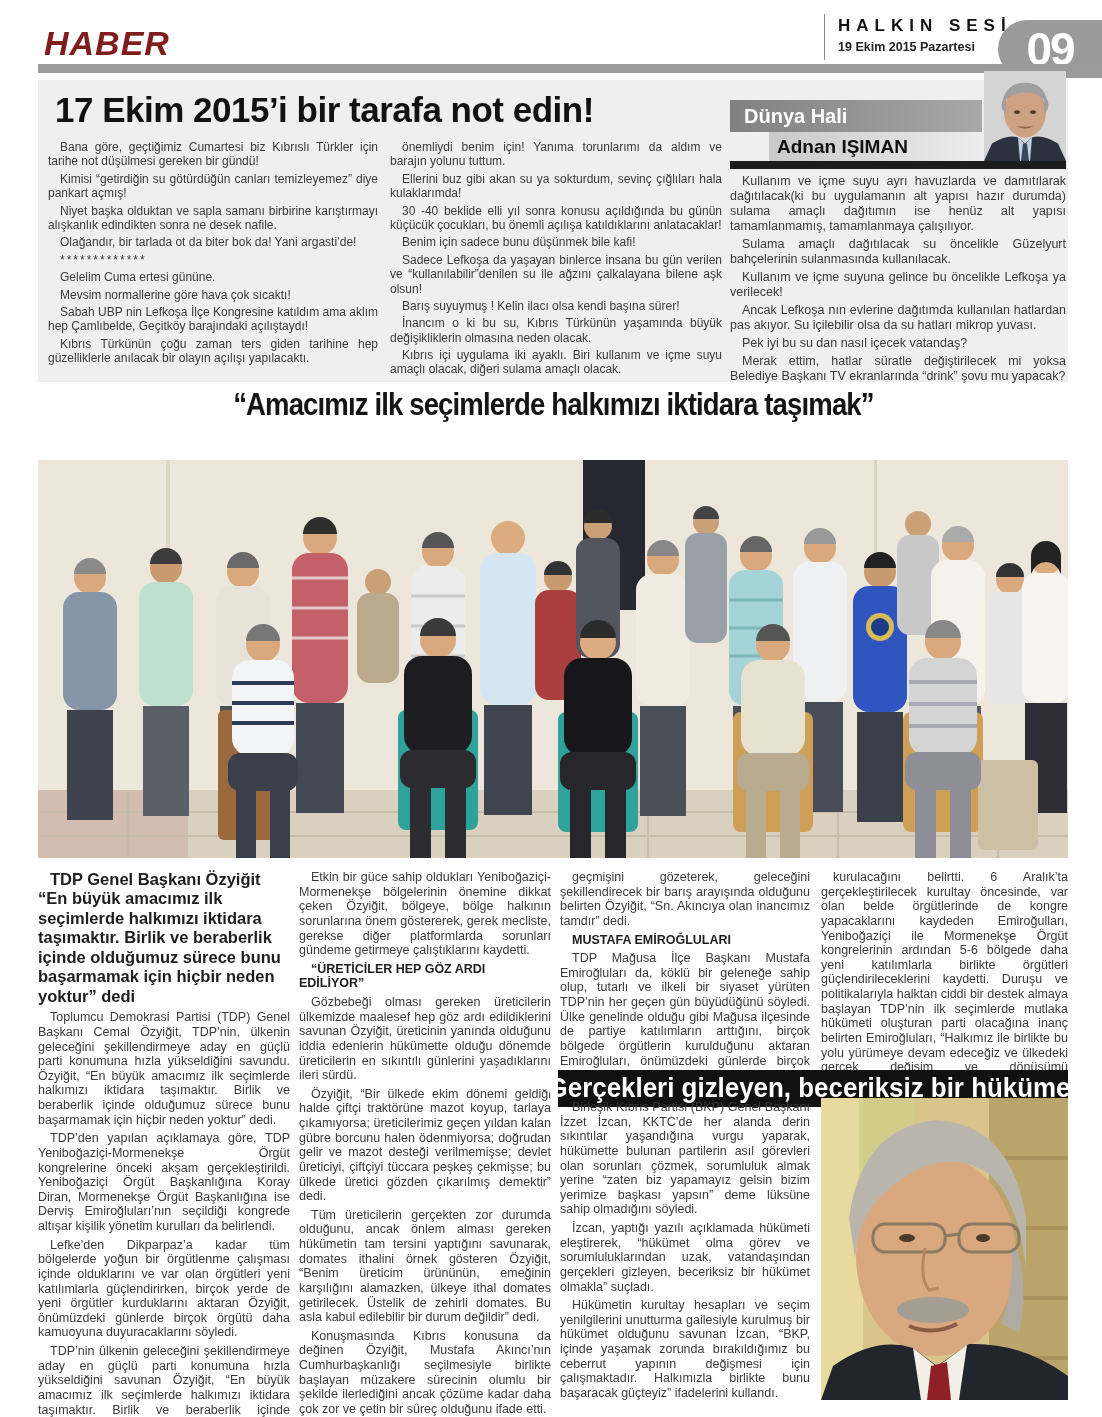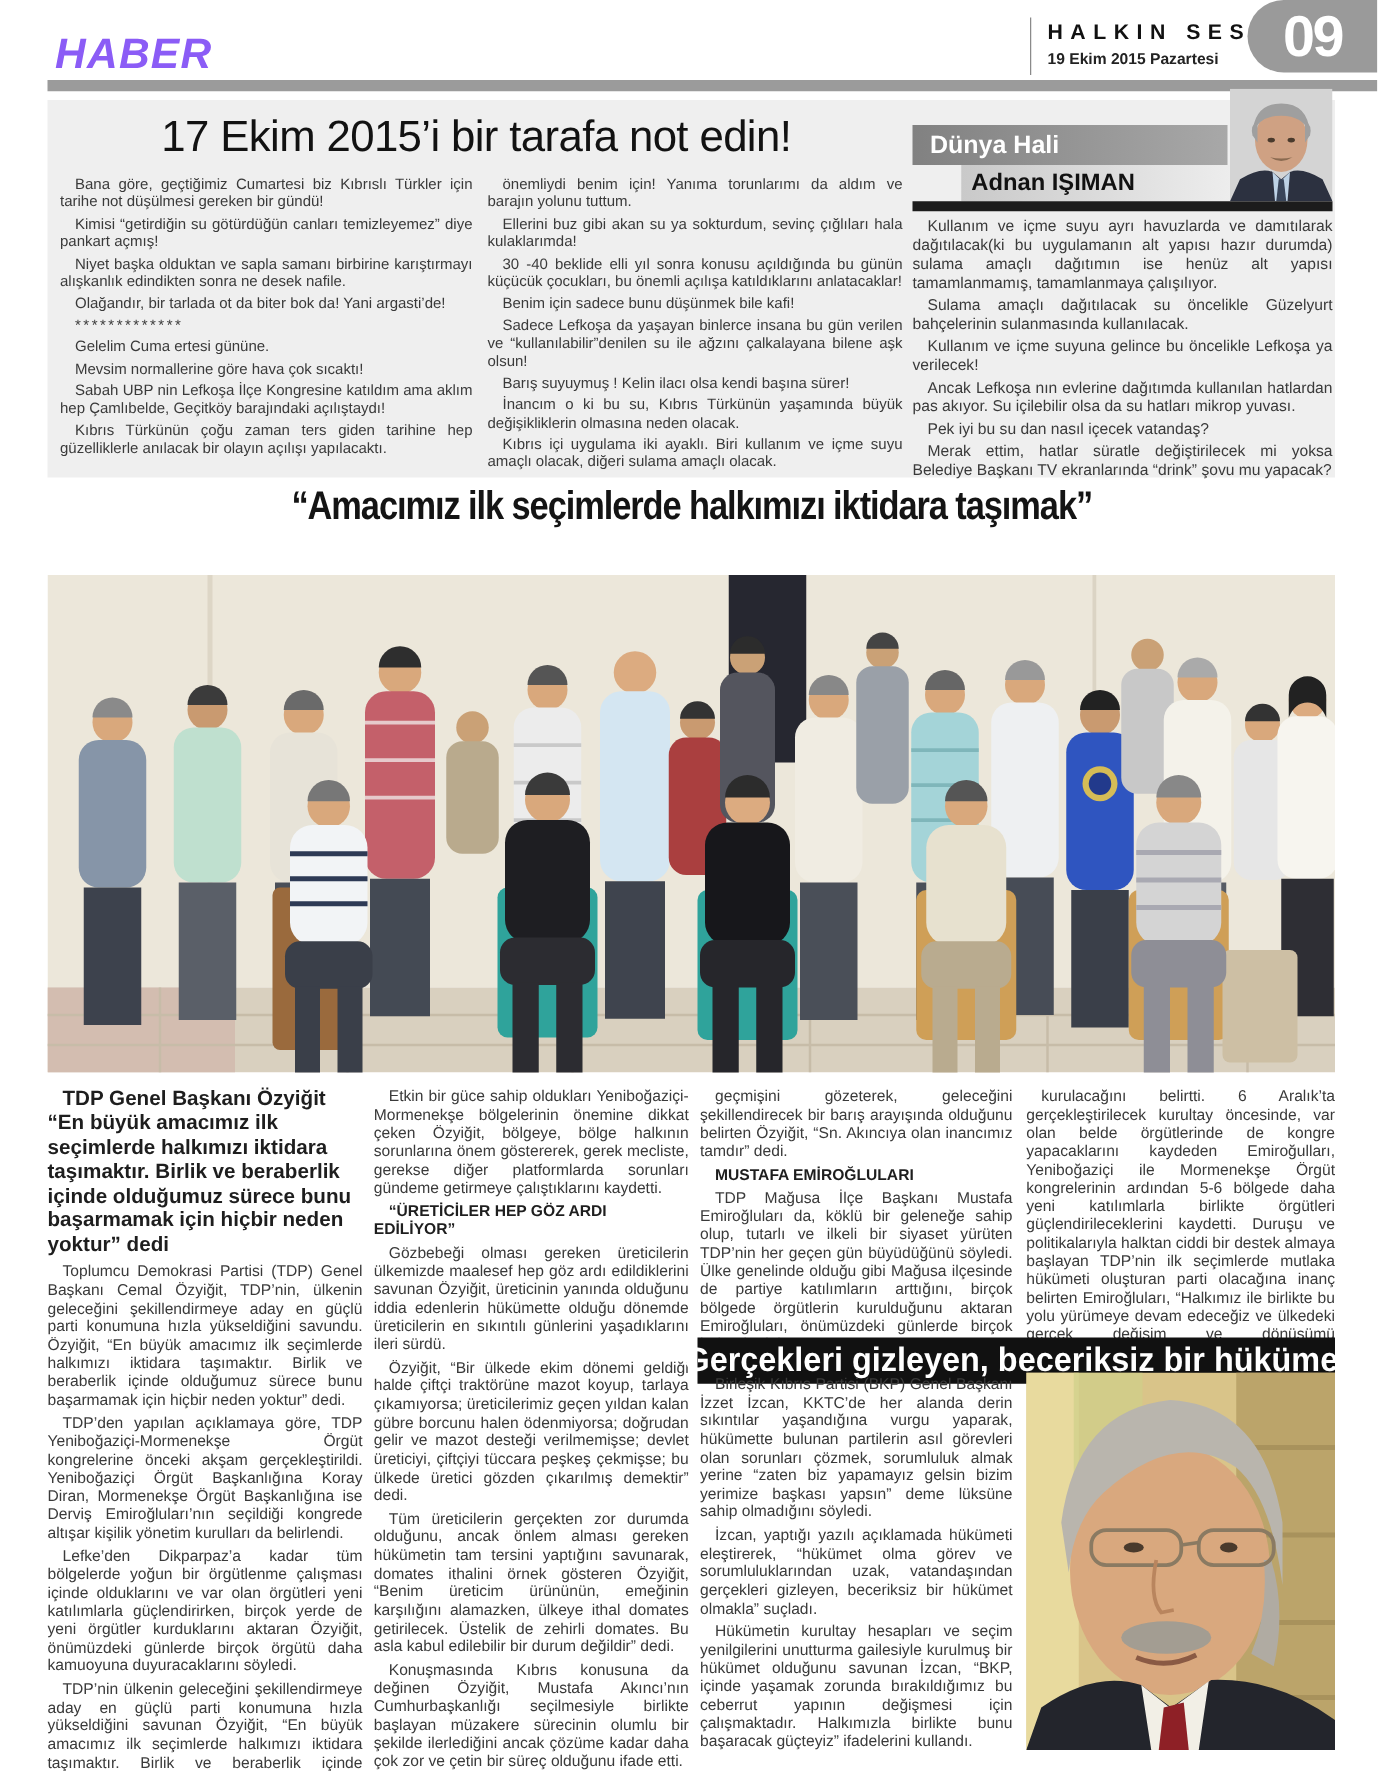--- a/index.html
+++ b/index.html
@@ -1,32 +1,32 @@
 <!DOCTYPE html>
 <html><head>
 <meta charset="utf-8">
 <style>
   html,body{margin:0;padding:0;background:#fff;}
   #page{position:relative;width:1102px;height:1417px;background:#fff;overflow:hidden;
         font-family:"Liberation Sans",sans-serif;color:#2e2e2e;}
   
   .section-title{position:absolute;left:44px;top:24px;font-size:34px;font-weight:bold;
-        font-style:italic;color:#8b5cf6;letter-spacing:1px;}
+        font-style:italic;color:#7f1d1d;letter-spacing:1px;}
   .mast-divider{position:absolute;left:824px;top:14px;width:1px;height:46px;background:#8a8a8a;}
   .mast-title{position:absolute;left:838px;top:16px;font-size:17px;font-weight:bold;
         letter-spacing:6px;color:#111;white-space:nowrap;}
   .mast-date{position:absolute;left:838px;top:40px;font-size:12.5px;font-weight:bold;color:#222;}
-  .page-badge{position:absolute;right:0;top:0;width:104px;height:58px;background:#9a9a9a;
+  .page-badge{position:absolute;right:0;top:20px;width:104px;height:58px;background:#9a9a9a;
         border-radius:34px 0 0 34px;display:flex;align-items:center;justify-content:center;}
   .page-badge span{color:#fff;font-size:46px;font-weight:bold;letter-spacing:-2px;}
   .header-rule{position:absolute;left:38px;right:0;top:64px;height:9px;background:#9b9b9b;}
   
   .top-panel{position:absolute;left:38px;top:80px;width:1030px;height:302px;background:#efefef;}
-  .water-title{position:absolute;left:7px;top:10px;width:672px;text-align:center;
-        font-size:35px;font-weight:normal;color:#121212;letter-spacing:-0.5px;}
+  .water-title{position:absolute;left:17px;top:10px;width:672px;
+        font-size:35px;font-weight:bold;color:#121212;letter-spacing:-0.5px;}
   .bt{font-size:12px;line-height:1.2;text-align:justify;color:#3a3a3a;}
   .bt p{margin:0 0 3px 0;text-indent:12px;}
   .water-col1{position:absolute;left:10px;top:60px;width:330px;}
   .water-col2{position:absolute;left:352px;top:60px;width:332px;}
   
   .op-kicker{position:absolute;left:692px;top:20px;width:252px;height:32px;
         background:linear-gradient(to right,#818181,#a8a8a8);color:#fff;font-size:20px;
         font-weight:bold;line-height:32px;padding-left:14px;box-sizing:border-box;}
   .op-author{position:absolute;left:692px;top:52px;width:252px;height:29px;
         background:linear-gradient(to right,#c9c9c9,#f3f3f3);color:#111;font-size:19px;

